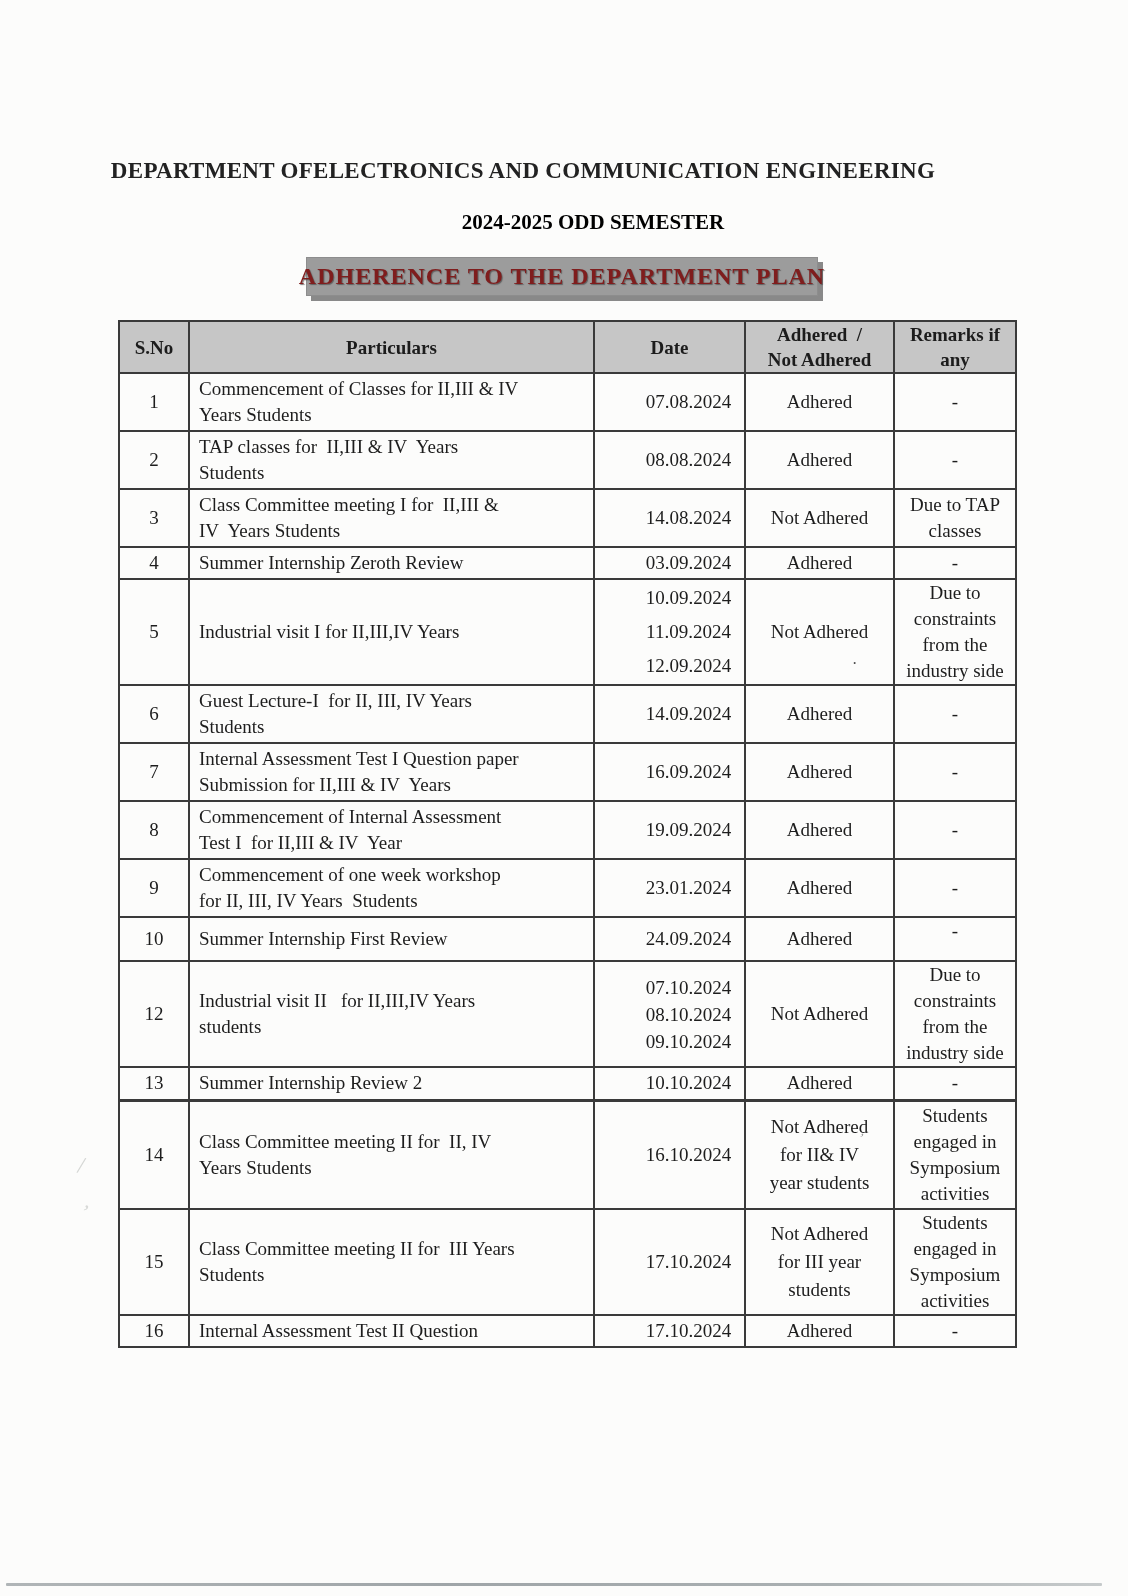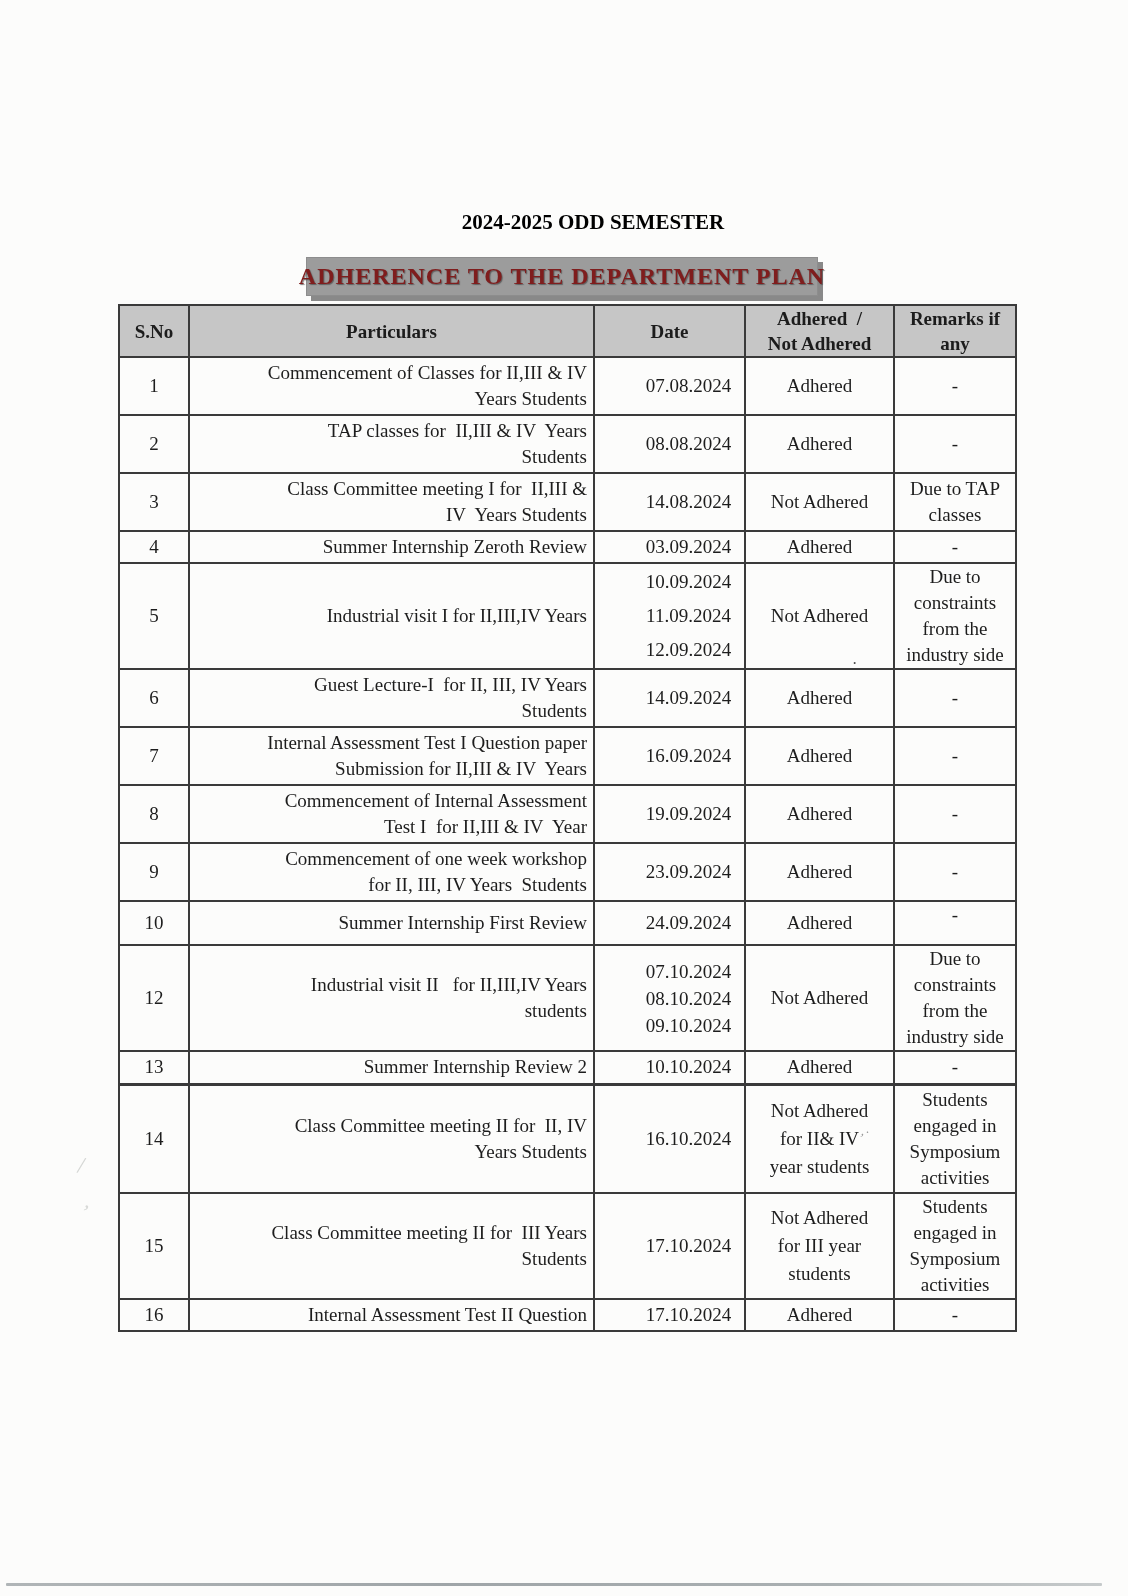--- a/index.html
+++ b/index.html
@@ -41,42 +41,42 @@
   .banner span {
     color: #7f1d1d;
     font-size: 24px; font-weight: bold;
     letter-spacing: 1px;
     text-shadow: 1px 1px 1px rgba(70,70,70,0.7);
     white-space: nowrap;
   }
 
   table.plan-table {
     position: absolute;
-    top: 304px; left: 118px;
+    top: 320px; left: 118px;
     width: 897px;
     border-collapse: collapse;
     table-layout: fixed;
     font-size: 19px;
   }
   .plan-table th, .plan-table td {
     border: 2px solid #3a3a3a;
     vertical-align: middle;
     line-height: 26px;
   }
   .plan-table thead th {
     background: #c6c6c6;
     font-weight: bold;
     text-align: center;
     height: 50px;
     white-space: pre-wrap;
     line-height: 25px;
     color: #1c1c1c;
   }
   td.sno     { text-align: center; }
-  td.part    { text-align: right; padding: 2px 6px 2px 9px; white-space: pre-wrap; }
+  td.part    { text-align: left; padding: 2px 6px 2px 9px; white-space: pre-wrap; }
   td.date    { text-align: center; white-space: pre-line; padding-left: 38px; }
   td.status  { text-align: center; white-space: pre-line; }
   td.remarks { text-align: center; white-space: pre-line; }
 
   .row-1  { height: 57px; }
   .row-2  { height: 52px; }
   .row-3  { height: 50px; }
   .row-4  { height: 26px; }
   .row-5  { height: 106px; }
   .row-6  { height: 53px; }
@@ -111,20 +111,21 @@
     width: 1096px; height: 3px;
     background: linear-gradient(90deg, #b0b5b7 0%, #9fa5a8 40%, #aab0b2 75%, #c6cacb 100%);
     border-radius: 1px;
   }
 </style>
 </head>
 <body>
 
 <div class="page">
 
+  <div class="doc-title">DEPARTMENT OFELECTRONICS AND COMMUNICATION ENGINEERING</div>
   <div class="doc-subtitle">2024-2025 ODD SEMESTER</div>
 
   <div class="banner">
     <span>ADHERENCE TO THE DEPARTMENT PLAN</span>
   </div>
 
   <table class="plan-table">
     <colgroup>
       <col style="width:70px">
         <col style="width:405px">
@@ -209,21 +210,21 @@
         <td class="part">Commencement of Internal Assessment
 Test I  for II,III &amp; IV  Year</td>
         <td class="date">19.09.2024</td>
         <td class="status">Adhered</td>
         <td class="remarks">-</td>
       </tr>
       <tr class="row-9">
         <td class="sno">9</td>
         <td class="part">Commencement of one week workshop
 for II, III, IV Years  Students</td>
-        <td class="date">23.09.2024</td>
+        <td class="date">23.01.2024</td>
         <td class="status">Adhered</td>
         <td class="remarks">-</td>
       </tr>
       <tr class="row-10">
         <td class="sno">10</td>
         <td class="part">Summer Internship First Review</td>
         <td class="date">24.09.2024</td>
         <td class="status">Adhered</td>
         <td class="remarks">-</td>
       </tr>

